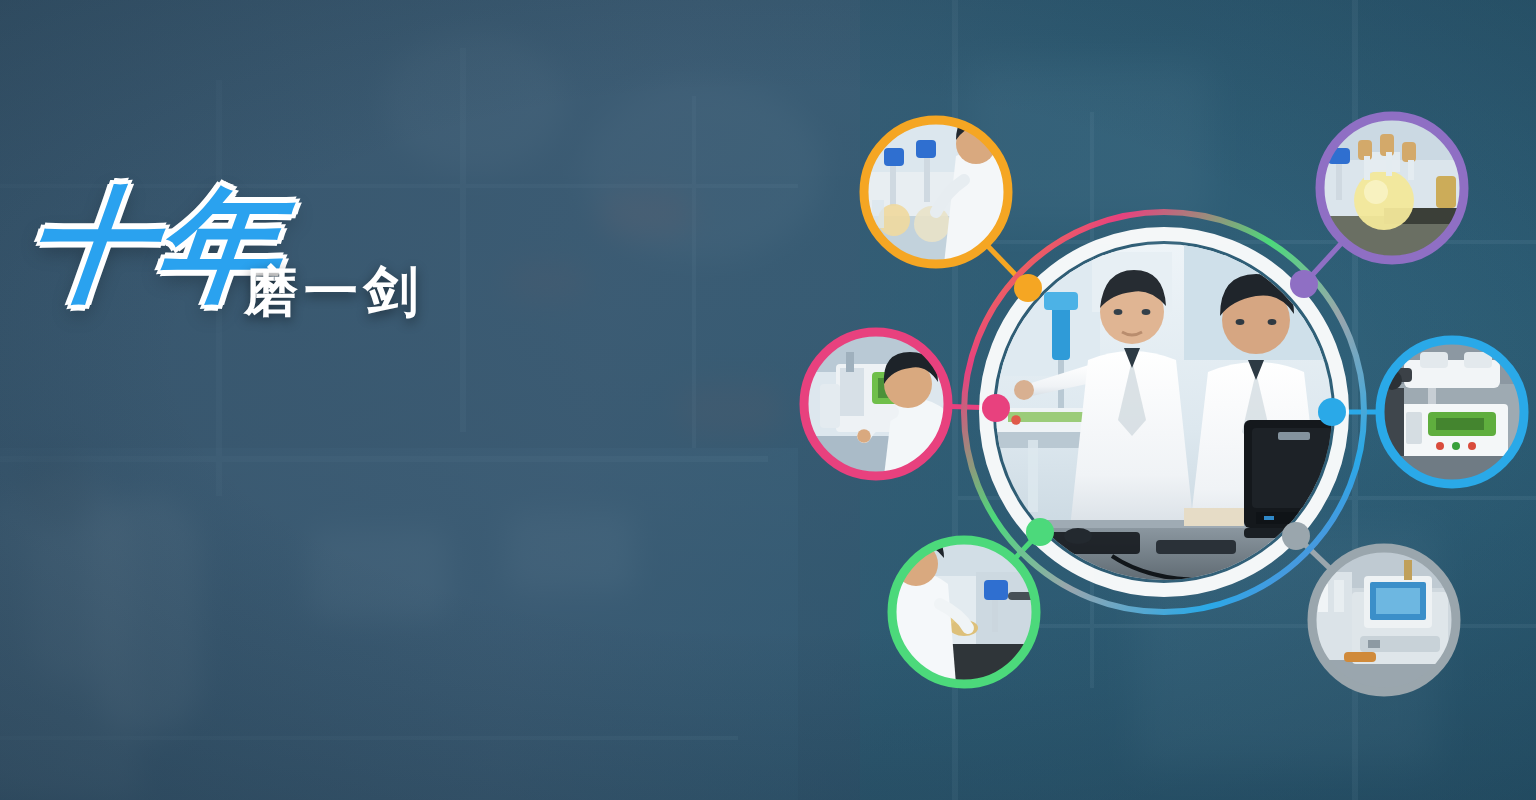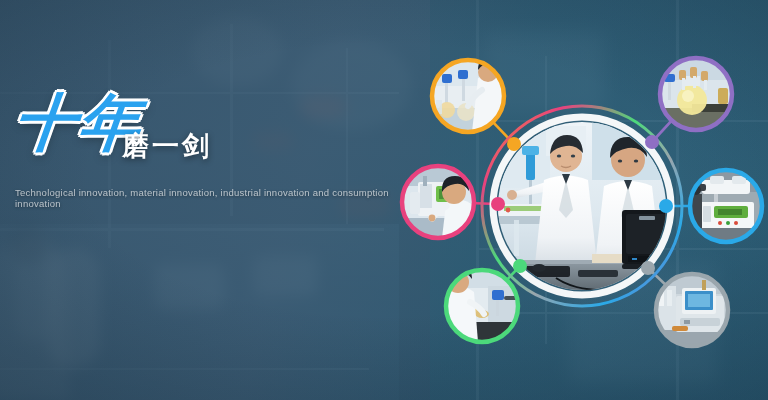--- a/index.html
+++ b/index.html
@@ -178,21 +178,20 @@
   <div class="bg-layer bg-wash"></div>
   <div class="bg-layer bg-vignette"></div>
 
   <div class="text-block">
     <div class="head-row">
       <div class="calli">十年</div>
       <div class="head-lines">
         <div class="line1">磨一剑</div>
       </div>
     </div>
-    <div class="slogan-en">Technological innovation, material innovation, industrial innovation and consumption innovation</div>
   </div>
 
   <div class="collage">
     <svg viewBox="0 0 372 344" width="372" height="344">
       <defs>
 
         <linearGradient id="orbitGrad" x1="0" y1="0" x2="1" y2="1">
           <stop offset="0%" stop-color="#f5a623"></stop>
           <stop offset="20%" stop-color="#e8417e"></stop>
           <stop offset="42%" stop-color="#4cd97b"></stop>

